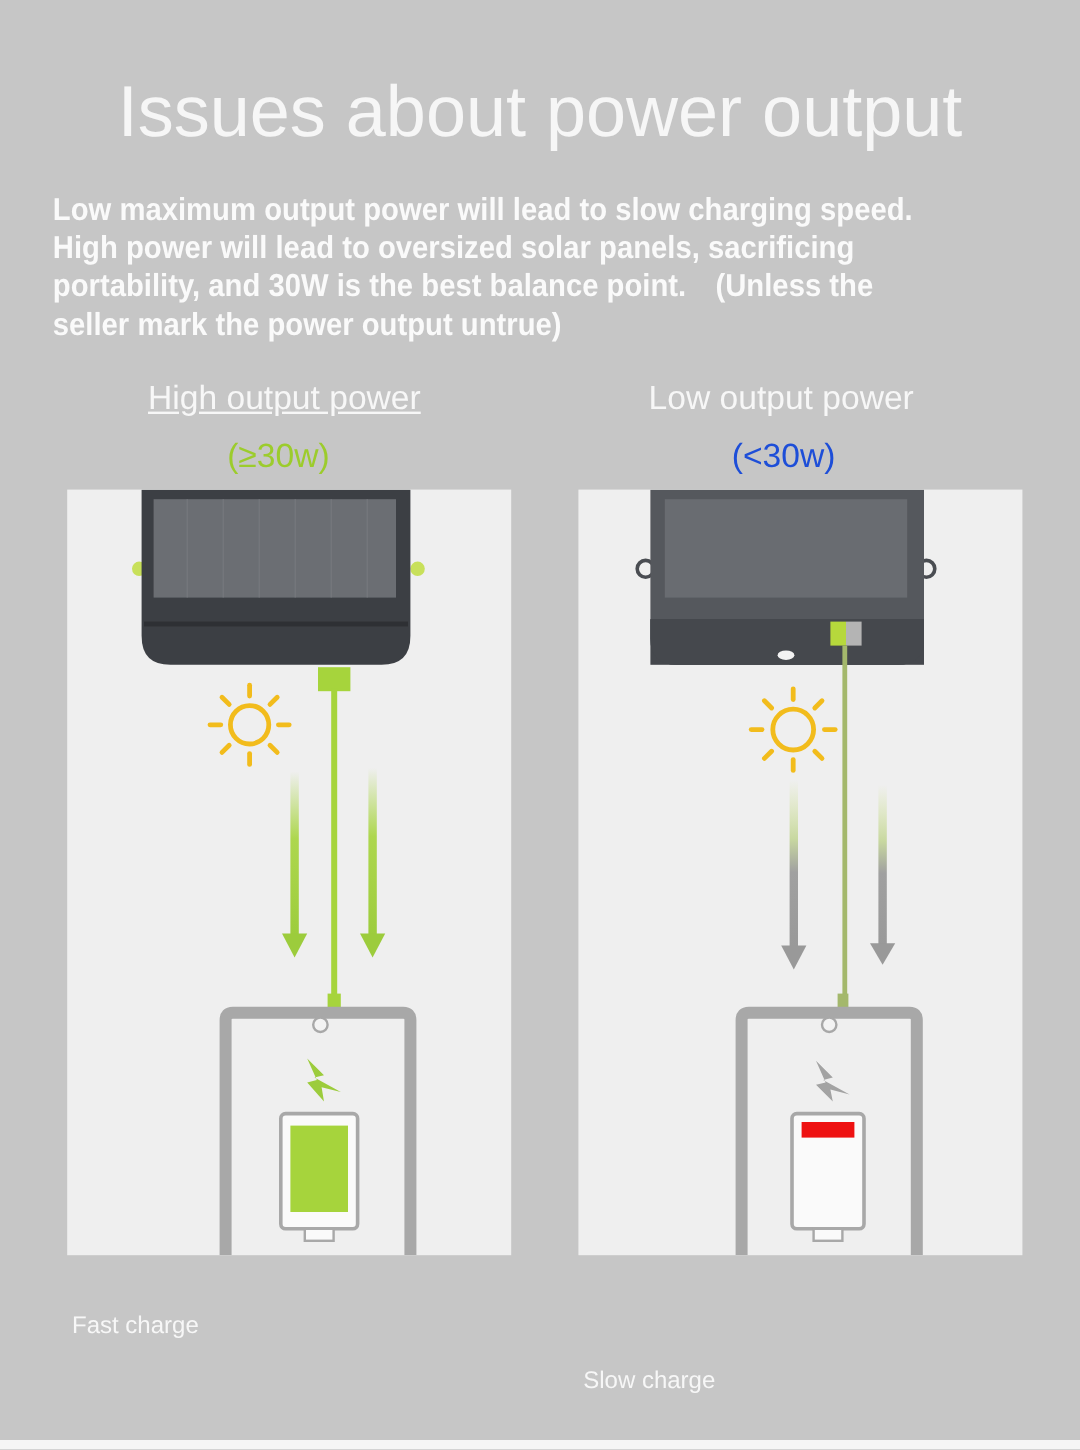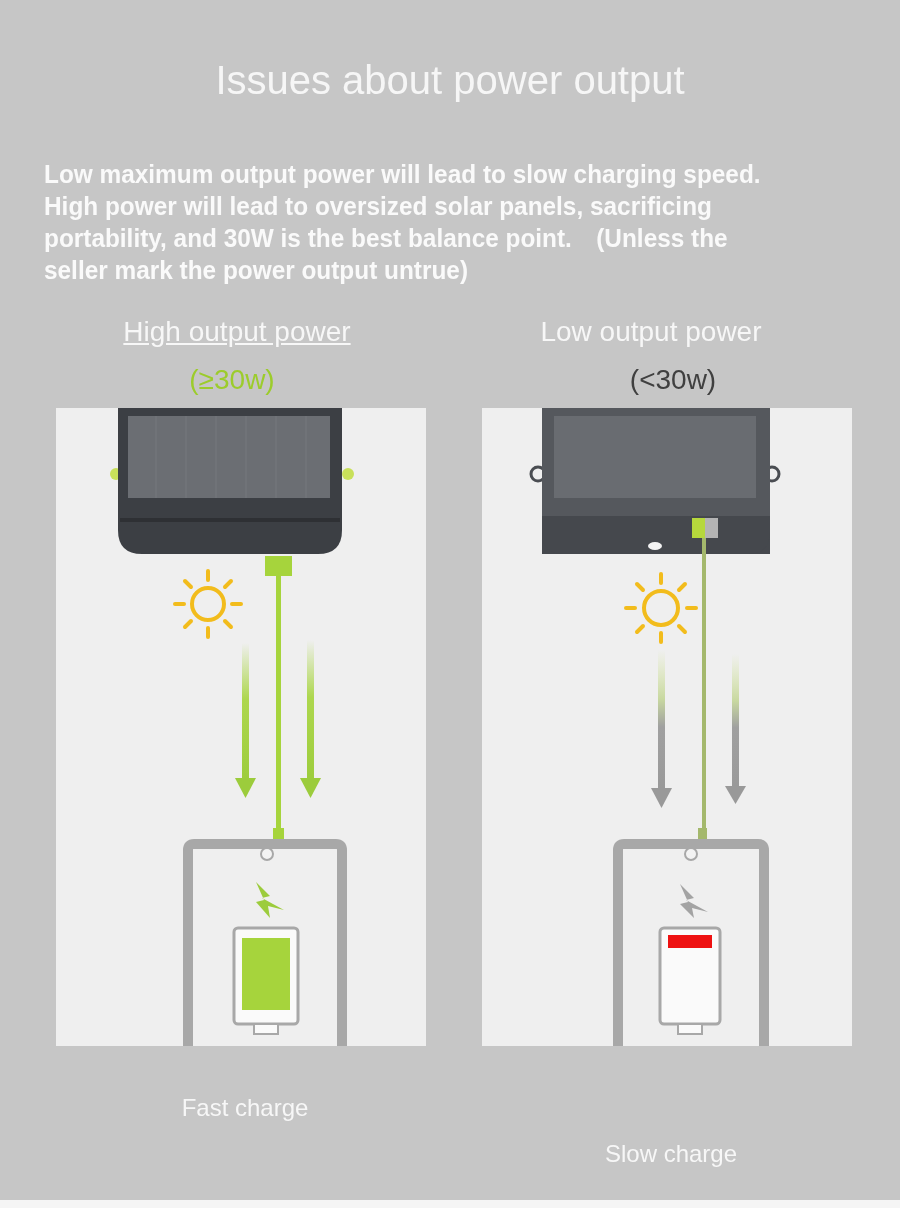--- a/index.html
+++ b/index.html
@@ -1,44 +1,44 @@
 <!DOCTYPE html>
 <html><head>
 <meta charset="utf-8">
 <style>
   * { box-sizing: border-box; margin: 0; padding: 0; }
   html, body { width: 900px; height: 1208px; background: #c6c6c6; overflow: hidden; }
   body { position: relative; font-family: "Liberation Sans", sans-serif; color: #fff; }
-  .title { position: absolute; top: 58px; left: 0; width: 900px; text-align: center; font-size: 40px; color: #f6f6f6; letter-spacing: 0px; }
+  .title { position: absolute; top: 58px; left: 0; width: 900px; text-align: center; font-size: 60px; color: #f6f6f6; letter-spacing: 0px; }
   .desc { position: absolute; top: 158px; left: 44px; width: 850px; font-family: "Liberation Sans", sans-serif; font-weight: bold; font-size: 26.5px; line-height: 32px; color: #fafafa; transform: scaleX(0.92); transform-origin: left top; }
   .desc span { display: block; white-space: nowrap; }
   .col-head { position: absolute; text-align: center; font-size: 28px; color: #f7f7f7; }
   .col-sub { position: absolute; text-align: center; font-size: 28px; }
   .panel { position: absolute; top: 408px; width: 370px; height: 638px; background: #efefef; overflow: hidden; }
-  .footer-label { position: absolute; font-size: 24px; color: #f7f7f7; text-align: center; }
+  .footer-label { position: absolute; font-size: 20px; color: #f7f7f7; }
   .bottom-strip { position: absolute; left: 0; top: 1200px; width: 900px; height: 8px; background: #f5f5f5; }
   svg { display: block; }
 </style>
 </head>
 <body>
 
 <div class="title">Issues about power output</div>
 
 <div class="desc">
   <span>Low maximum output power will lead to slow charging speed.</span>
   <span>High power will lead to oversized solar panels, sacrificing</span>
   <span>portability, and 30W is the best balance point.　(Unless the</span>
   <span>seller mark  the power output untrue)</span>
 </div>
 
 <div class="col-head" style="left:52px;top:316px;width:370px;text-decoration:underline;">High output power</div>
 <div class="col-sub" style="left:52px;top:364px;width:360px;color:#9ccc2c;">(≥30w)</div>
 
 <div class="col-head" style="left:466px;top:316px;width:370px;">Low output power</div>
-<div class="col-sub" style="left:488px;top:364px;width:370px;color:#404040;">(&lt;30w)</div>
+<div class="col-sub" style="left:468px;top:364px;width:370px;color:#1d4ed8;">(&lt;30w)</div>
 
 <div class="panel" style="left:56px;">
   <svg width="370" height="638" viewBox="0 0 370 638">
 
     <g>
       <circle cx="60" cy="66" r="6" fill="#c8e05a"></circle>
       <circle cx="292" cy="66" r="6" fill="#c8e05a"></circle>
       <path d="M62 0 H286 V122 Q286 146 262 146 H86 Q62 146 62 122 Z" fill="#3c3f44"></path>
       <rect x="64" y="110" width="220" height="4" fill="#2e3034"></rect>
       <rect x="72" y="8" width="202" height="82" fill="#6b6e73"></rect>

